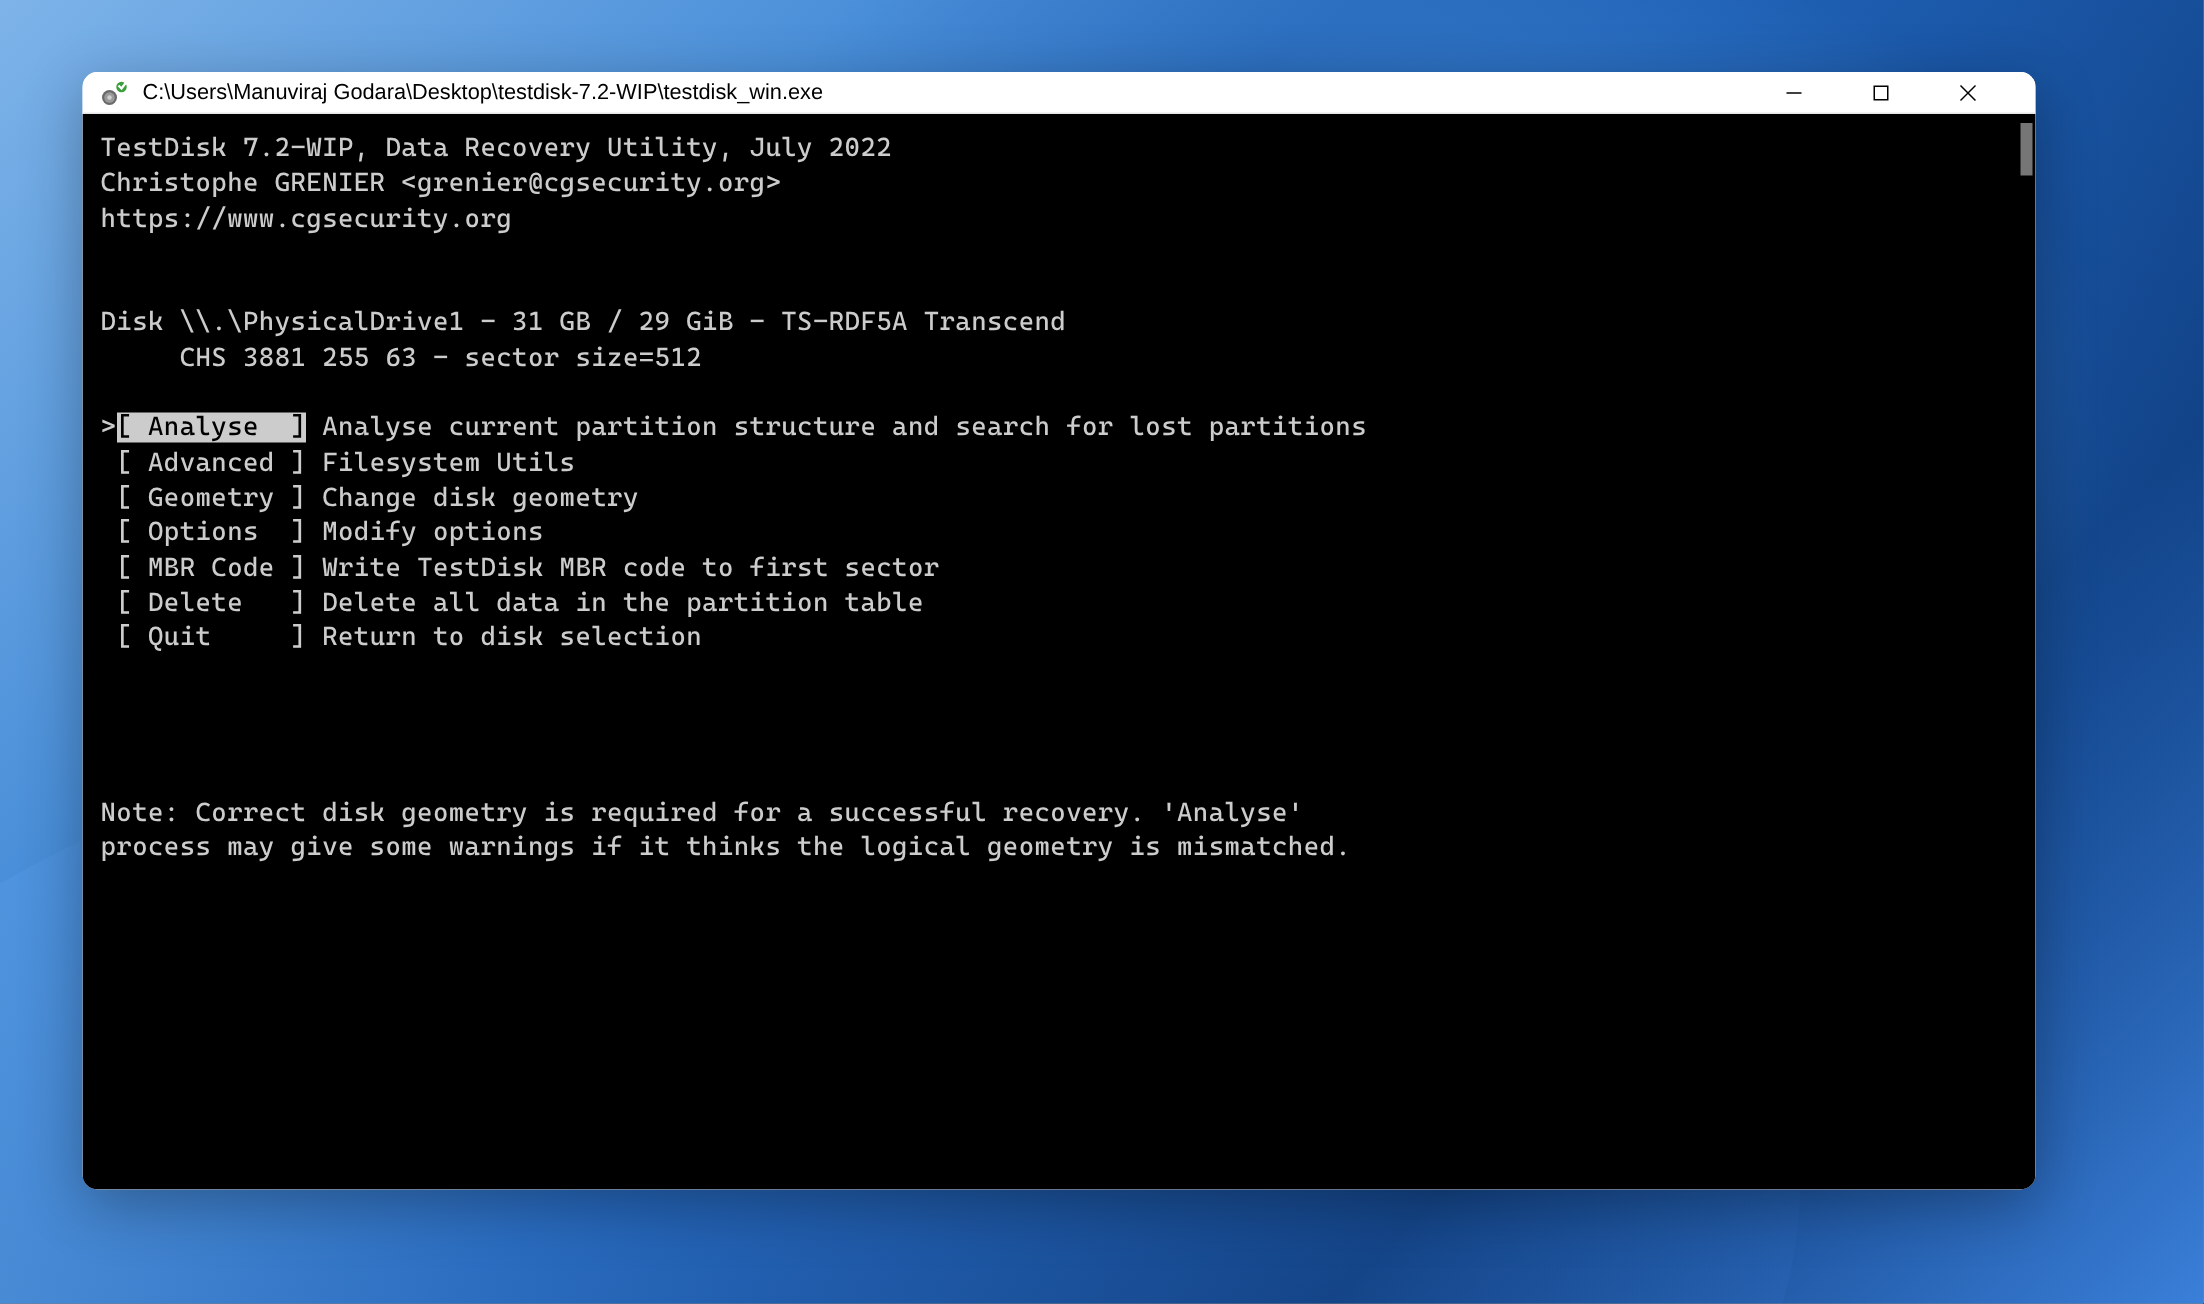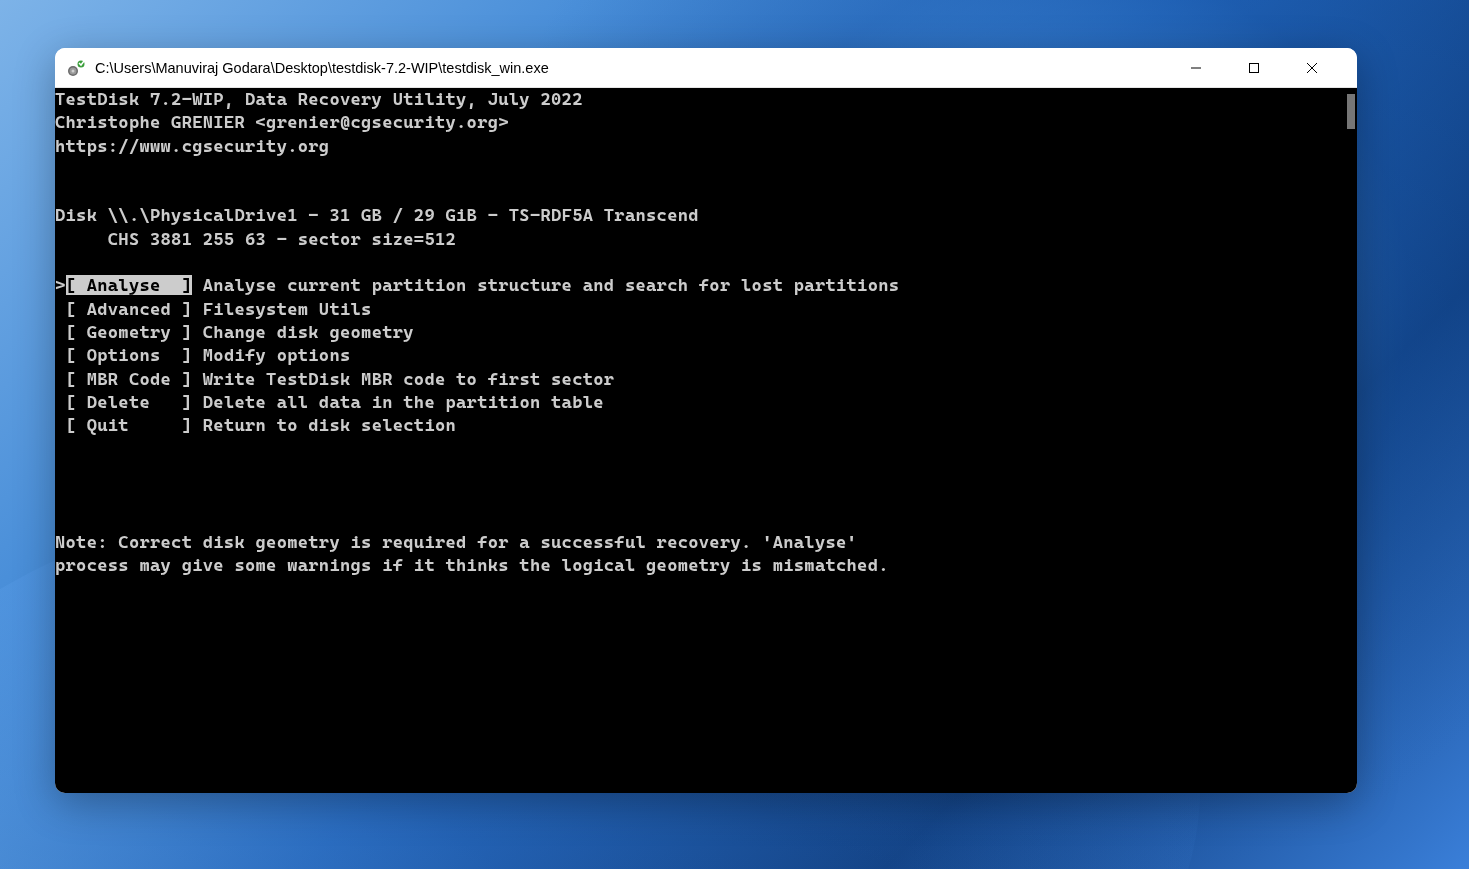--- a/index.html
+++ b/index.html
@@ -48,21 +48,21 @@
       background: #ffffff;
       border-radius: 10px;
       box-shadow: 0 10px 40px rgba(0,0,0,0.3);
       overflow: hidden;
       display: flex;
       flex-direction: column;
       z-index: 10;
     }
     
     .titlebar {
-      height: 40px;
+      height: 28px;
       background: #ffffff;
       display: flex;
       align-items: center;
       padding: 0 16px 0 12px;
       border-bottom: 1px solid #e5e5e5;
     }
     
     .titlebar-icon {
       width: 18px;
       height: 18px;
@@ -102,28 +102,27 @@
     }
     
     .terminal {
       flex: 1;
       background: #000000;
       position: relative;
       overflow: hidden;
     }
     
     .terminal-content {
-      padding: 0;
+      padding: 12px;
       font-family: 'Cascadia Mono', 'Consolas', monospace;
       font-size: 17.5px;
       line-height: 23.3px;
       color: #cccccc;
       white-space: pre;
       letter-spacing: 0.3px;
-      font-weight: bold;
     }
     
     .hl {
       background: #cccccc;
       color: #000000;
     }
     
     .scrollbar {
       position: absolute;
       right: 2px;

